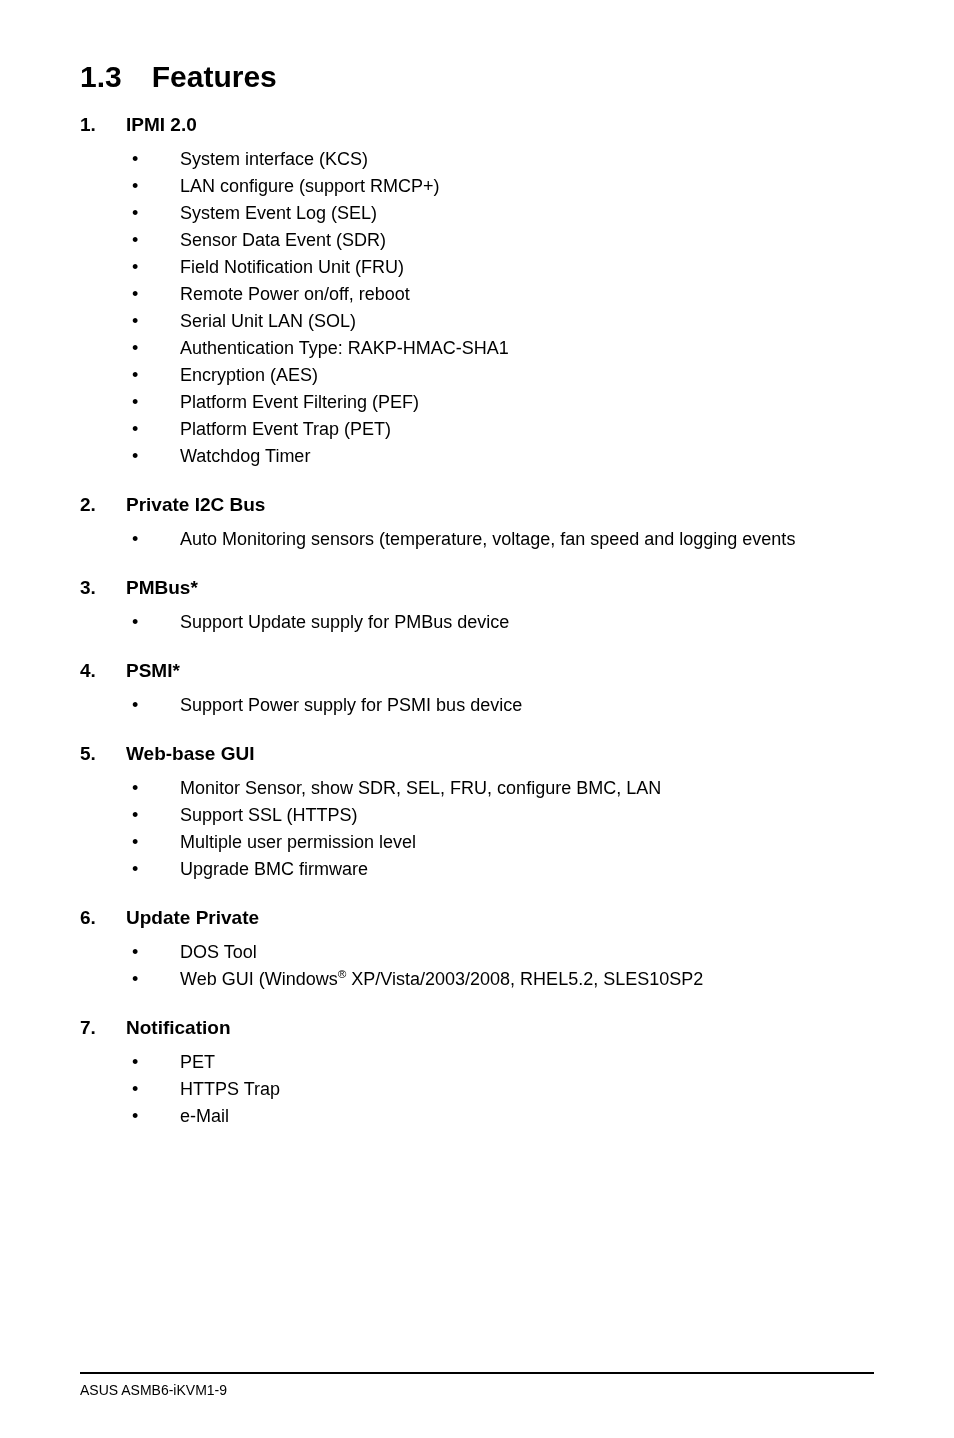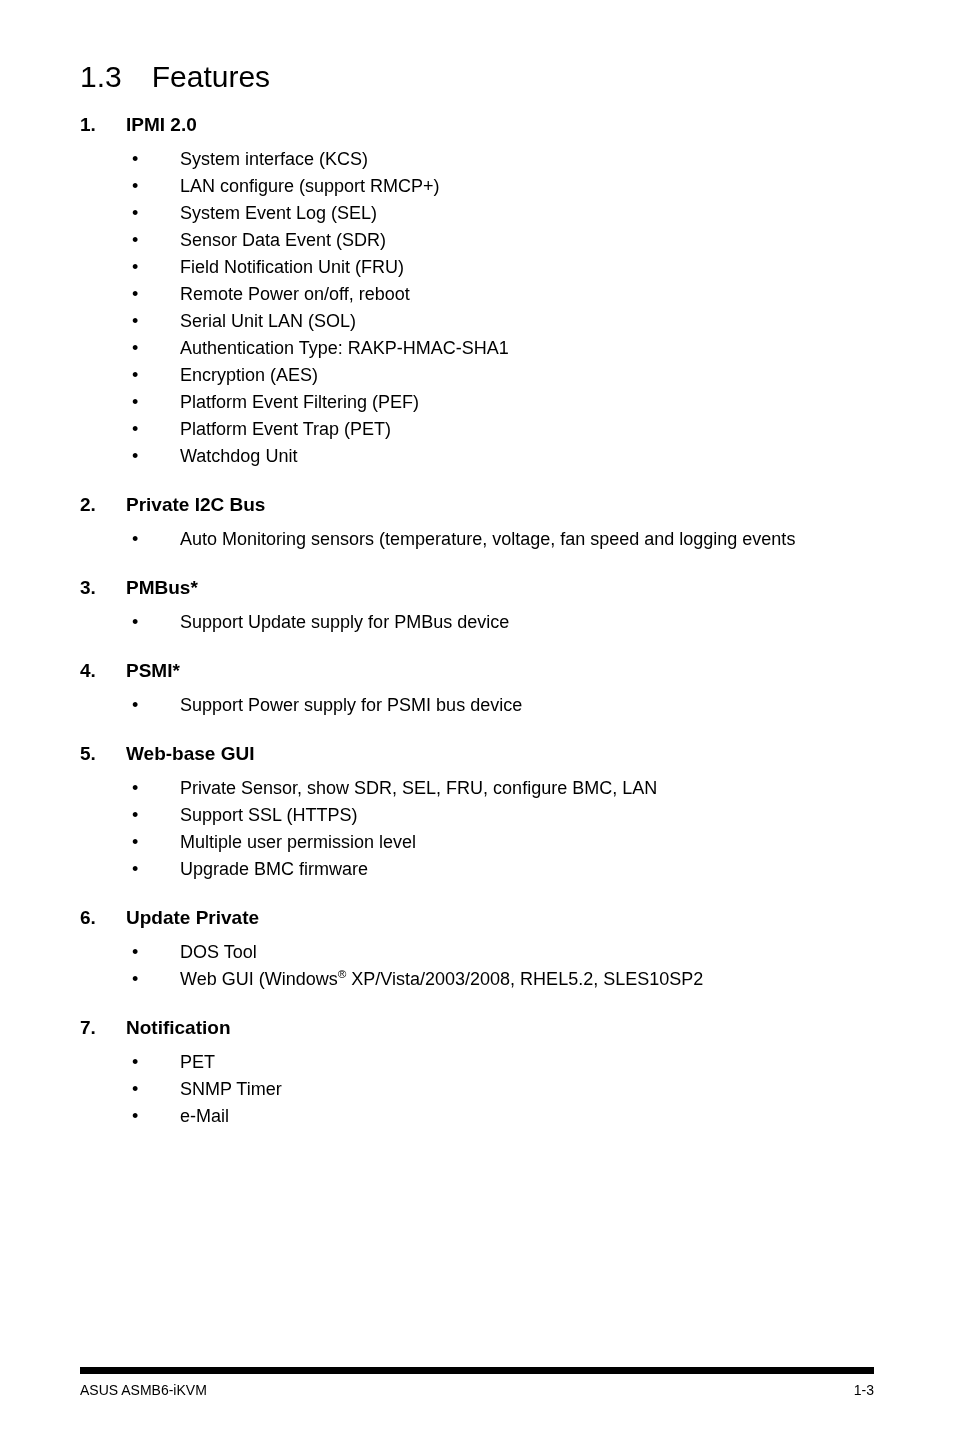--- a/index.html
+++ b/index.html
@@ -9,21 +9,21 @@
     background: #ffffff;
     color: #000000;
     width: 954px;
     height: 1438px;
     box-sizing: border-box;
     padding: 60px 80px 40px 80px;
     position: relative;
   }
   .section-title {
     font-family: Verdana, Geneva, sans-serif;
-    font-weight: normal;
+    font-weight: bold;
     font-size: 30px;
     margin-bottom: 20px;
   }
   .section-number {
     margin-right: 30px;
   }
   .feature-heading {
     font-weight: bold;
     font-size: 19px;
     margin-top: 24px;
@@ -60,25 +60,24 @@
   .reg {
     font-size: 0.65em;
     vertical-align: super;
     line-height: 0;
   }
   .footer {
     position: absolute;
     bottom: 40px;
     left: 80px;
     right: 80px;
-    border-top: 7px solid #000000;
+    border-top: 2px solid #000000;
     padding-top: 8px;
     font-size: 14px;
     display: flex;
-    justify-content: space-between;
   }
 </style>
 </head>
 <body>
 
 <div class="section-title">
   <span class="section-number">1.3</span><span>Features</span>
 </div>
 
 <div id="features-root">
@@ -126,21 +125,21 @@
       <li>
         <span class="bullet">•</span>
         <span class="bullet-text">Platform Event Filtering (PEF)</span>
       </li>
       <li>
         <span class="bullet">•</span>
         <span class="bullet-text">Platform Event Trap (PET)</span>
       </li>
       <li>
         <span class="bullet">•</span>
-        <span class="bullet-text">Watchdog Unit</span>
+        <span class="bullet-text">Watchdog Timer</span>
       </li>
     </ul>
     <div class="feature-heading">
       <span class="feature-num">2.</span>
       <span>Private I2C Bus</span>
     </div>
     <ul class="bullet-list">
       <li>
         <span class="bullet">•</span>
         <span class="bullet-text">Auto Monitoring sensors (temperature, voltage, fan speed and logging events</span>
@@ -166,21 +165,21 @@
         <span class="bullet-text">Support Power supply for PSMI bus device</span>
       </li>
     </ul>
     <div class="feature-heading">
       <span class="feature-num">5.</span>
       <span>Web-base GUI</span>
     </div>
     <ul class="bullet-list">
       <li>
         <span class="bullet">•</span>
-        <span class="bullet-text">Private Sensor, show SDR, SEL, FRU, configure BMC, LAN</span>
+        <span class="bullet-text">Monitor Sensor, show SDR, SEL, FRU, configure BMC, LAN</span>
       </li>
       <li>
         <span class="bullet">•</span>
         <span class="bullet-text">Support SSL (HTTPS)</span>
       </li>
       <li>
         <span class="bullet">•</span>
         <span class="bullet-text">Multiple user permission level</span>
       </li>
       <li>
@@ -206,25 +205,25 @@
       <span class="feature-num">7.</span>
       <span>Notification</span>
     </div>
     <ul class="bullet-list">
       <li>
         <span class="bullet">•</span>
         <span class="bullet-text">PET</span>
       </li>
       <li>
         <span class="bullet">•</span>
-        <span class="bullet-text">SNMP Timer</span>
+        <span class="bullet-text">HTTPS Trap</span>
       </li>
       <li>
         <span class="bullet">•</span>
         <span class="bullet-text">e-Mail</span>
       </li>
     </ul>
   </div>
 
 <div class="footer">
   <span>ASUS ASMB6-iKVM</span>
-  <span>1-3</span>
+  <span>1-9</span>
 </div>
 
 </body></html>

